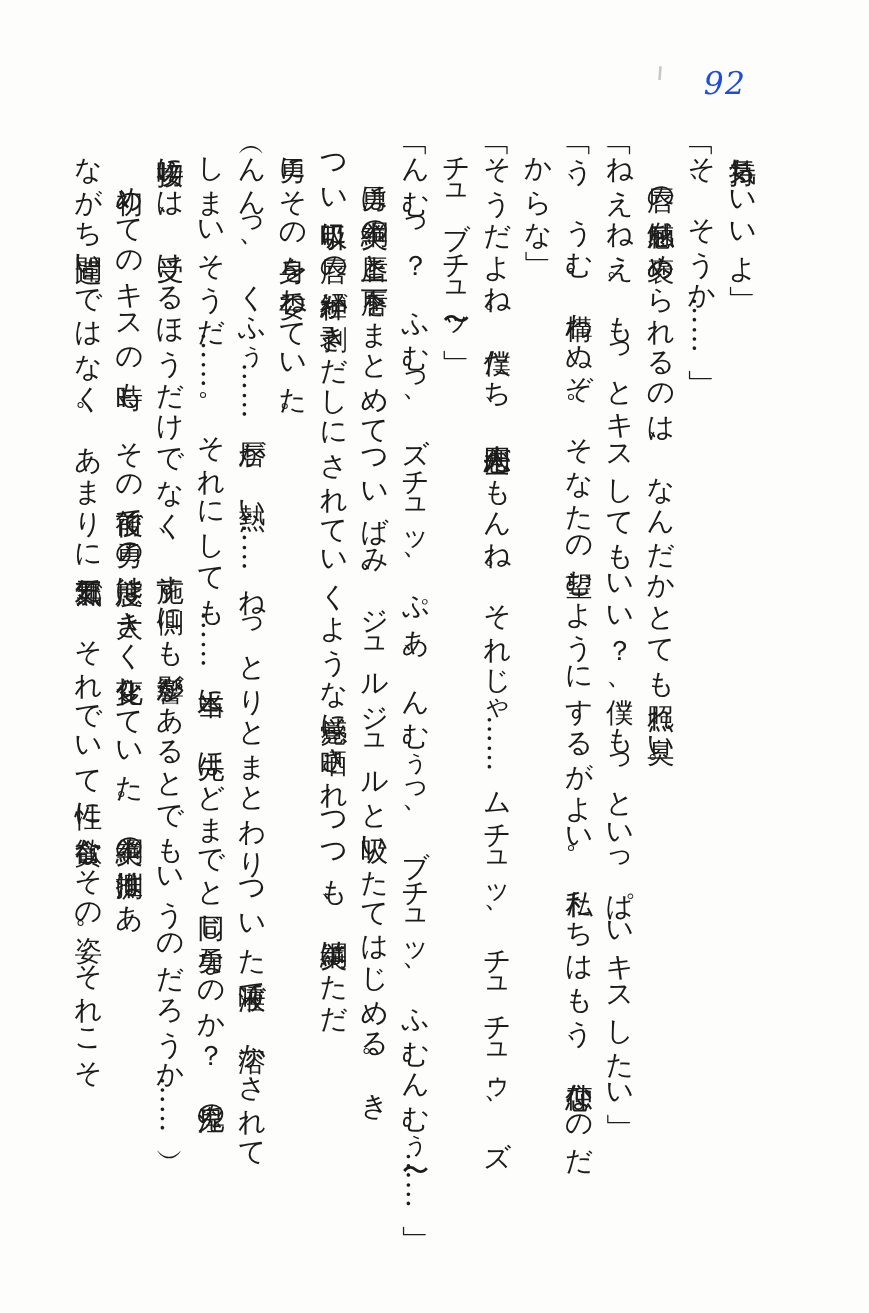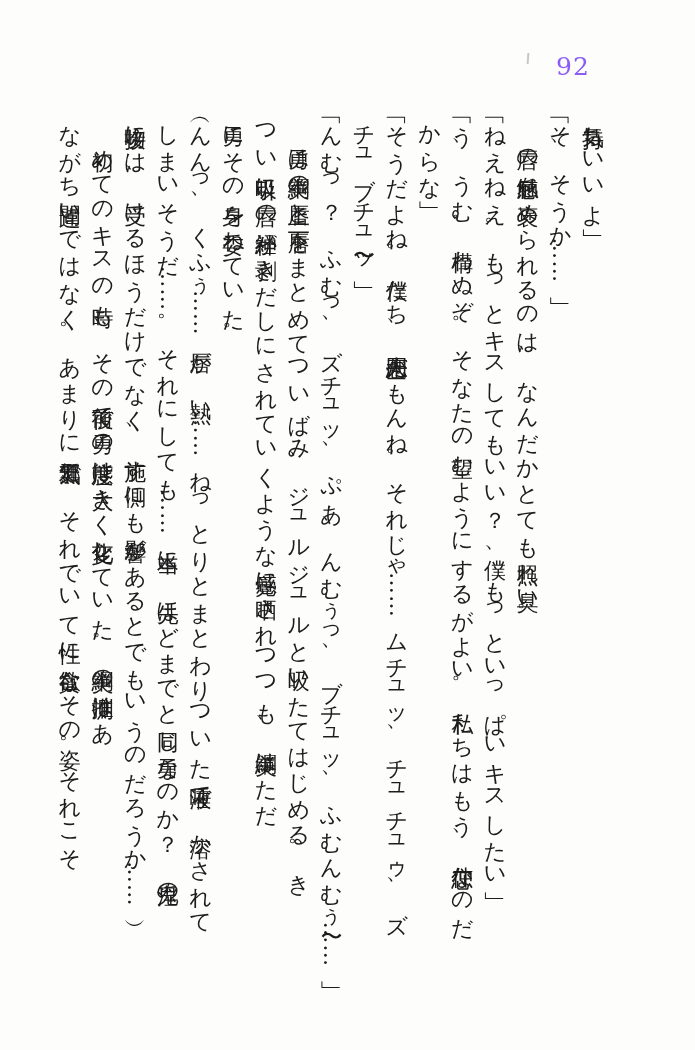--- a/index.html
+++ b/index.html
@@ -18,22 +18,24 @@
     height: 1050px;
     background: #fdfdfc;
     overflow: hidden;
     color: #1f1f1f;
   }
   .page-number {
     position: absolute;
     top: 52px;
     left: 556px;
     width: 48px;
+    text-align: center;
     font-size: 25px;
-    color: #8b5cf6;
+    font-style: italic;
+    color: #1d4ed8;
     letter-spacing: 1px;
   }
   .scan-artifact {
     position: absolute;
     left: 527px;
     top: 53px;
     width: 2px;
     height: 11px;
     background: #9a9a9a;
     opacity: 0.55;

